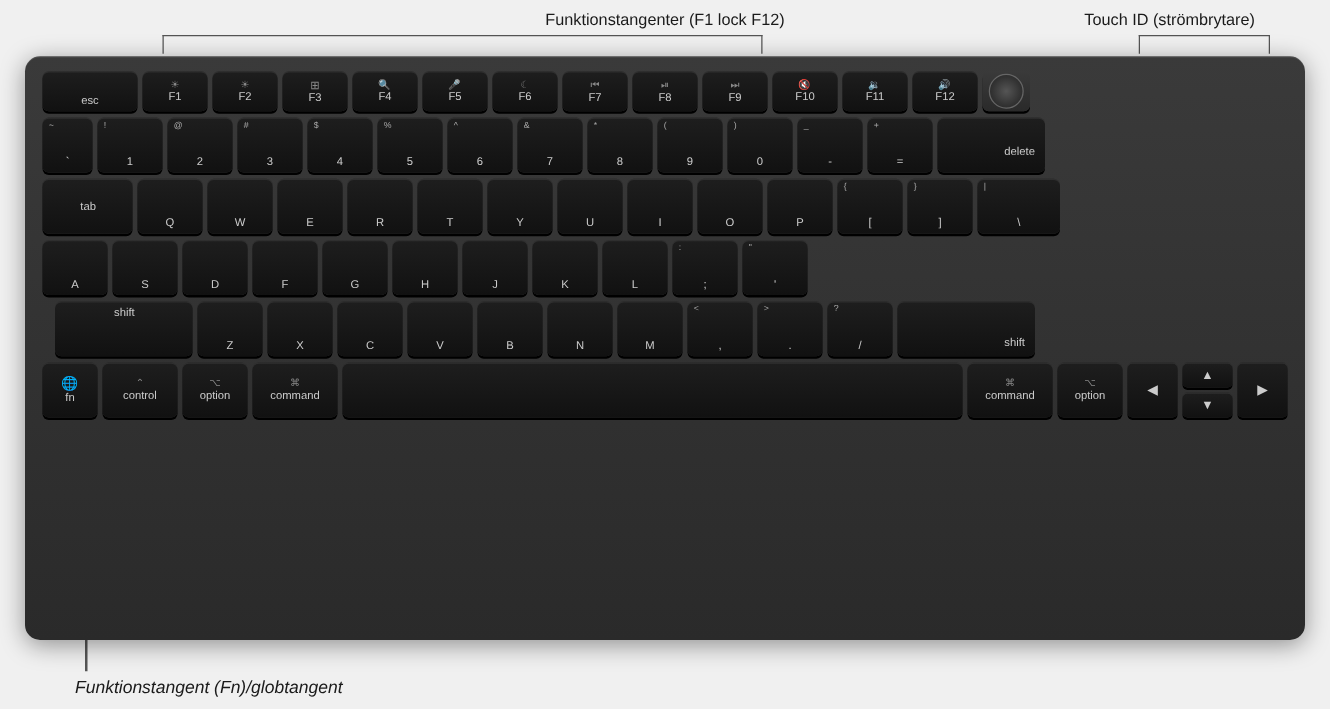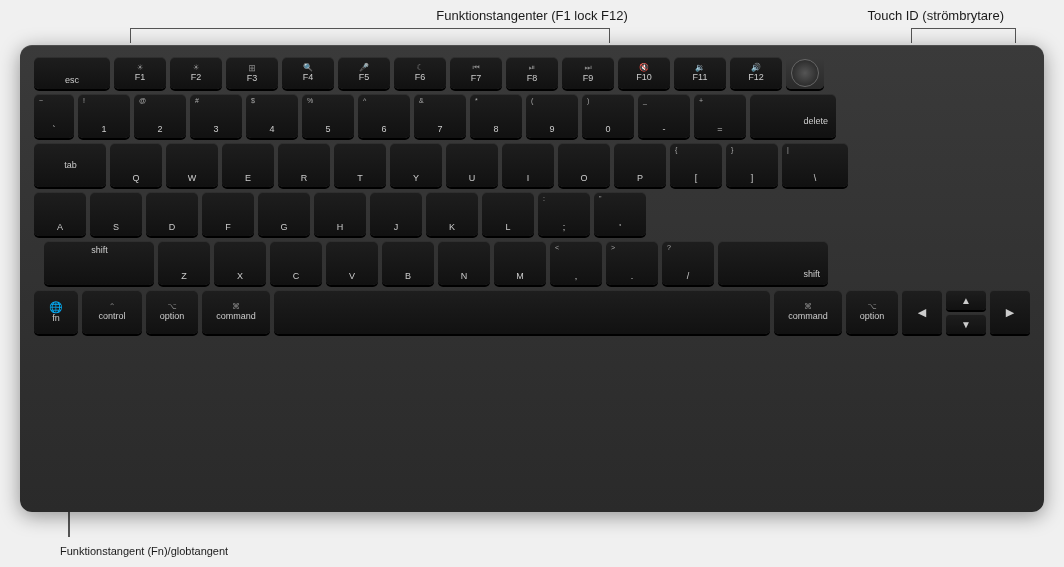--- a/index.html
+++ b/index.html
@@ -38,23 +38,24 @@
       font-size: 13px;
       color: #1a1a1a;
       white-space: nowrap;
       margin-left: 18px;
     }
 
     .label-bottom-left {
       position: absolute;
       bottom: 10px;
       left: 60px;
-      font-size: 11px;
+      font-size: 14px;
       color: #1a1a1a;
       white-space: nowrap;
+      font-style: italic;
     }
 
     
     .bracket-top-center {
       position: absolute;
       top: 28px;
       left: 130px;
       width: 480px;
       height: 15px;
       border-top: 1.5px solid #555;

